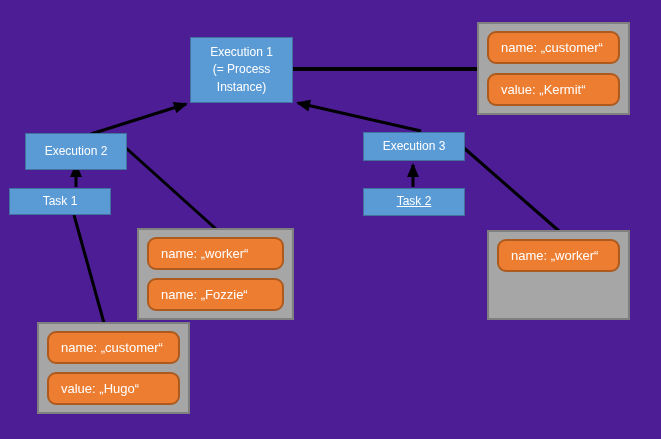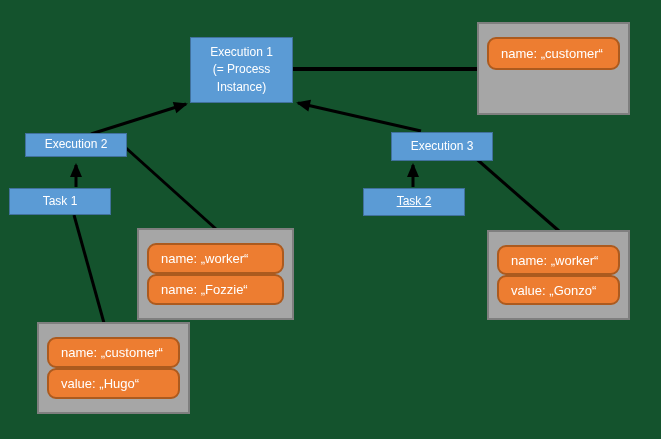--- a/index.html
+++ b/index.html
@@ -5,21 +5,21 @@
   html, body {
     margin: 0;
     padding: 0;
     background: #ffffff;
     font-family: "Liberation Sans", sans-serif;
   }
   #canvas {
     position: relative;
     width: 661px;
     height: 439px;
-    background: #14532d;
+    background: #4c1d95;
     overflow: hidden;
   }
   #connector-layer {
     position: absolute;
     left: 0;
     top: 0;
     width: 661px;
     height: 439px;
     pointer-events: none;
   }
@@ -35,43 +35,43 @@
     align-items: center;
     justify-content: center;
     text-align: center;
     white-space: pre-line;
   }
   .var-group {
     position: absolute;
     box-sizing: border-box;
     background: #A6A6A6;
     border: 2px solid #7F7F7F;
-    padding: 13px 8px;
+    padding: 7px 8px;
     display: flex;
     flex-direction: column;
     justify-content: space-between;
   }
   .var-row {
     box-sizing: border-box;
     background: #ED7D31;
     border: 2px solid #AC5A1E;
     border-radius: 9px;
     color: #ffffff;
     font-size: 13px;
     height: 33px;
     display: flex;
     align-items: center;
     padding-left: 12px;
     white-space: nowrap;
   }
   
   #n-exec1 { left: 190px; top: 37px;  width: 103px; height: 66px; }
-  #n-exec2 { left: 25px;  top: 133px; width: 102px; height: 24px; }
+  #n-exec2 { left: 25px;  top: 133px; width: 102px; height: 37px; }
   #n-task1 { left: 9px;  top: 188px; width: 102px; height: 27px; }
-  #n-exec3 { left: 363px; top: 132px; width: 102px; height: 29px; margin-left: 28px; }
+  #n-exec3 { left: 363px; top: 132px; width: 102px; height: 29px; }
   #n-task2 { left: 363px; top: 188px; width: 102px; height: 28px; text-decoration: underline; }
   
   #v-kermit { left: 477px; top: 22px;  width: 153px; height: 93px; }
   #v-fozzie { left: 137px; top: 228px; width: 157px; height: 92px; }
   #v-gonzo  { left: 487px; top: 230px; width: 143px; height: 90px; }
   #v-hugo   { left: 37px;  top: 322px; width: 153px; height: 92px; }
 </style>
 </head>
 <body>
 
@@ -98,30 +98,30 @@
   <div class="node" id="n-exec1">Execution 1
 (= Process
 Instance)</div>
   <div class="node" id="n-exec2">Execution 2</div>
   <div class="node" id="n-task1">Task 1</div>
   <div class="node" id="n-exec3">Execution 3</div>
   <div class="node" id="n-task2">Task 2</div>
 
   <div class="var-group" id="v-kermit">
     <div class="var-row">name: „customer“</div>
+    <div class="var-row">value: „Kermit“</div>
   </div>
 
   <div class="var-group" id="v-fozzie">
     <div class="var-row">name: „worker“</div>
     <div class="var-row">name: „Fozzie“</div>
   </div>
 
   <div class="var-group" id="v-gonzo">
     <div class="var-row">name: „worker“</div>
-    <div class="var-row">value: „Gonzo“</div>
   </div>
 
   <div class="var-group" id="v-hugo">
     <div class="var-row">name: „customer“</div>
     <div class="var-row">value: „Hugo“</div>
   </div>
 
 </div>
 
 </body></html>

